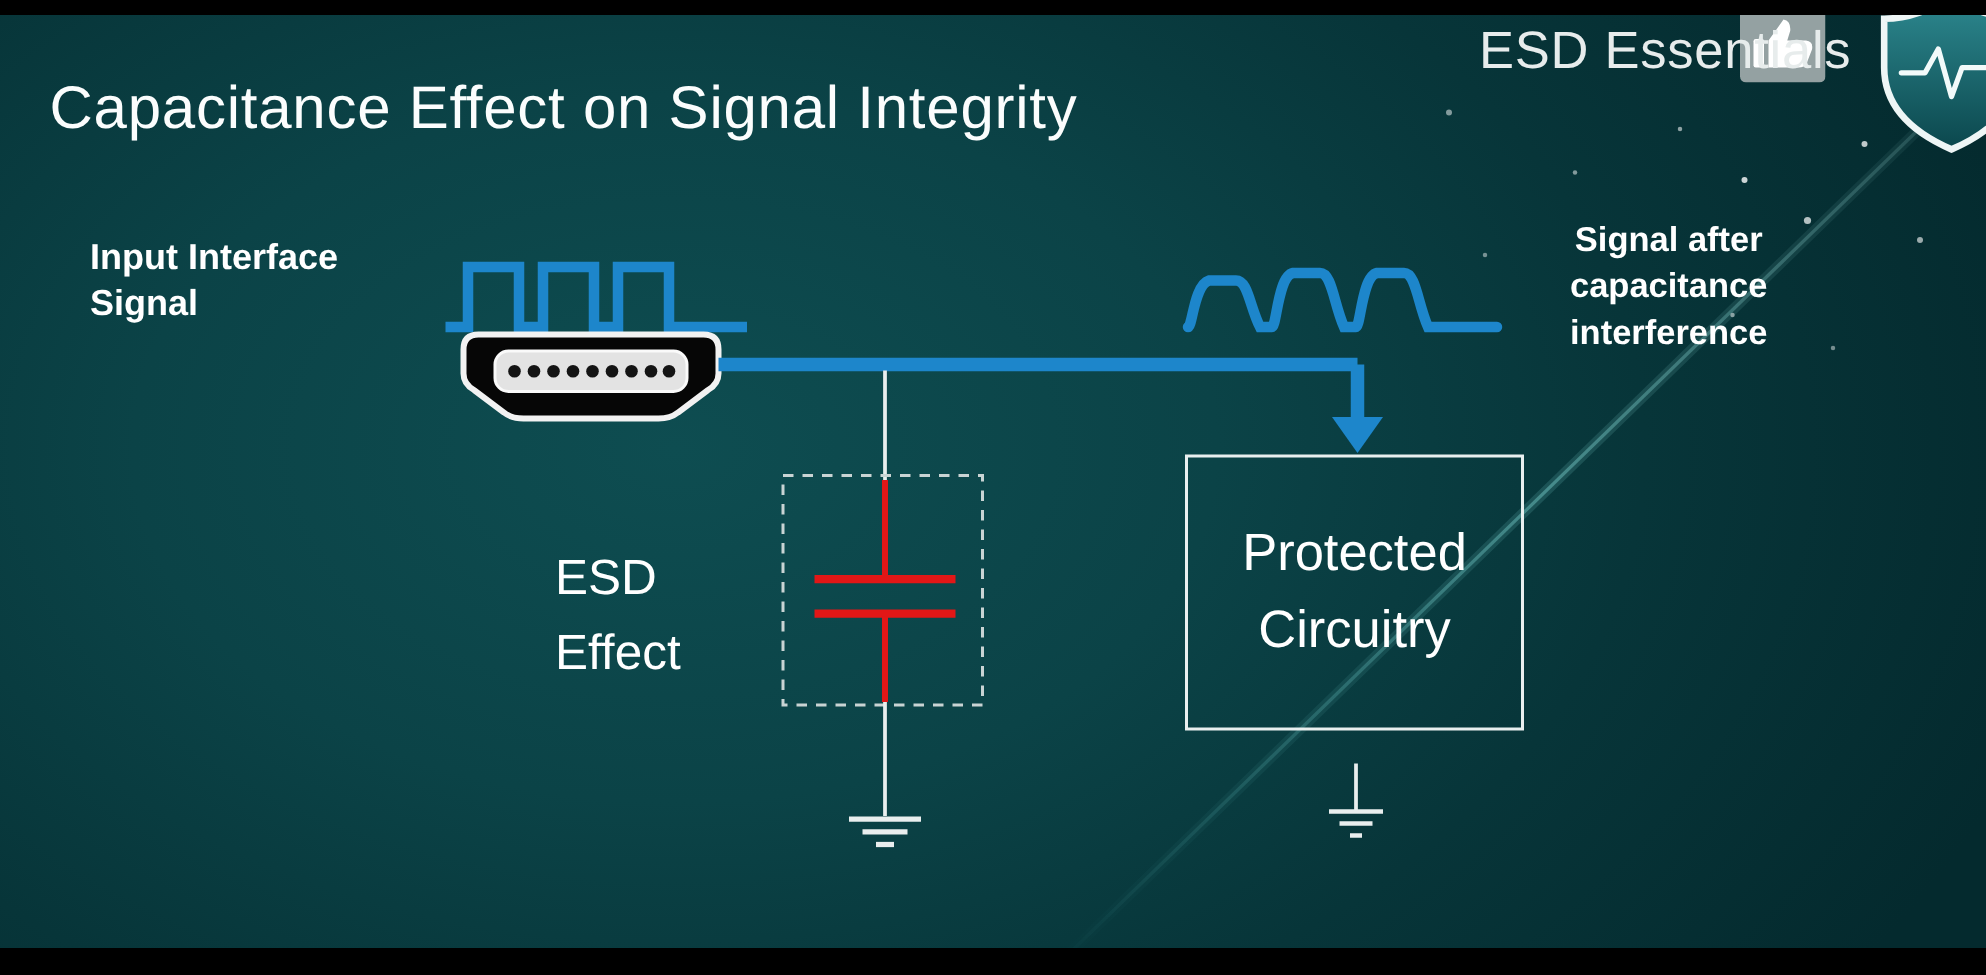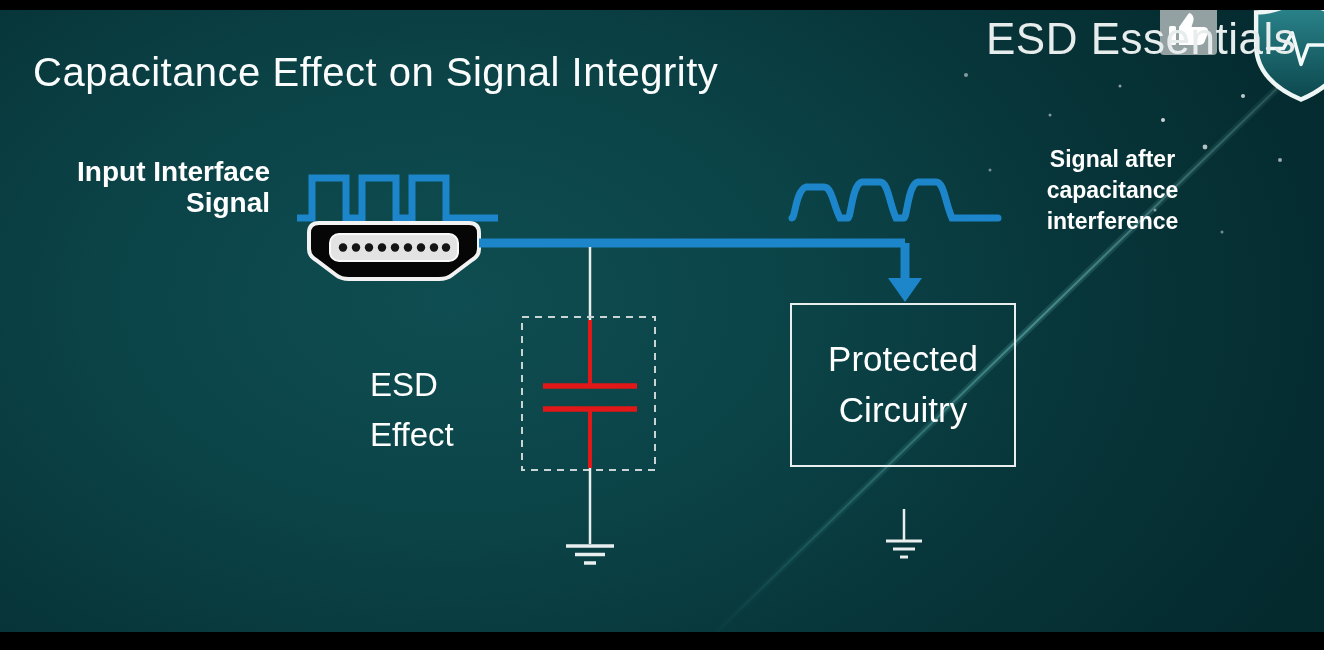--- a/index.html
+++ b/index.html
@@ -14,38 +14,38 @@
   .letterbox{position:absolute;left:0;width:100%;background:#000;z-index:30;}
   .letterbox.top{top:0;height:10px;}
   .letterbox.bottom{bottom:0;height:18px;}
 
   .slide-title{
     position:absolute;left:33px;top:20px;
     font-size:40px;font-weight:400;color:#fbfdfd;letter-spacing:.5px;z-index:5;margin-top:30px;
   }
   .brand-text{
     position:absolute;left:986px;top:14px;
-    font-size:44px;font-weight:400;color:#e7ecec;z-index:6;letter-spacing:.5px;
+    font-size:35px;font-weight:400;color:#e7ecec;z-index:6;letter-spacing:.5px;
   }
   .thumb-badge{
     position:absolute;left:1160px;top:2px;width:57px;height:53px;z-index:4;
   }
   .shield-badge{
     position:absolute;left:1246px;top:-6px;width:110px;height:110px;z-index:4;
   }
 
   .lbl{position:absolute;color:#fff;font-weight:700;z-index:5;}
-  .input-label{left:60px;top:156px;width:210px;text-align:right;font-size:28px;line-height:31px;}
+  .input-label{left:60px;top:156px;width:210px;font-size:24px;line-height:31px;}
   .output-label{left:1025px;top:144px;width:175px;text-align:center;font-size:23px;line-height:31px;}
   .esd-label{
     position:absolute;left:370px;top:360px;width:140px;text-align:left;
     color:#fff;font-size:33px;font-weight:400;line-height:50px;z-index:5;
   }
   .protected-box{
-    position:absolute;left:790px;top:303px;width:226px;height:164px;
+    position:absolute;left:790px;top:303px;width:226px;height:184px;
     border:2px solid #e9efef;box-sizing:border-box;
     display:flex;flex-direction:column;align-items:center;justify-content:center;
     color:#fff;font-size:35px;font-weight:400;line-height:1.45;z-index:5;
   }
   svg.diagram{position:absolute;left:0;top:0;z-index:3;pointer-events:none;}
 </style>
 </head>
 <body>
 
 <div id="stage">

